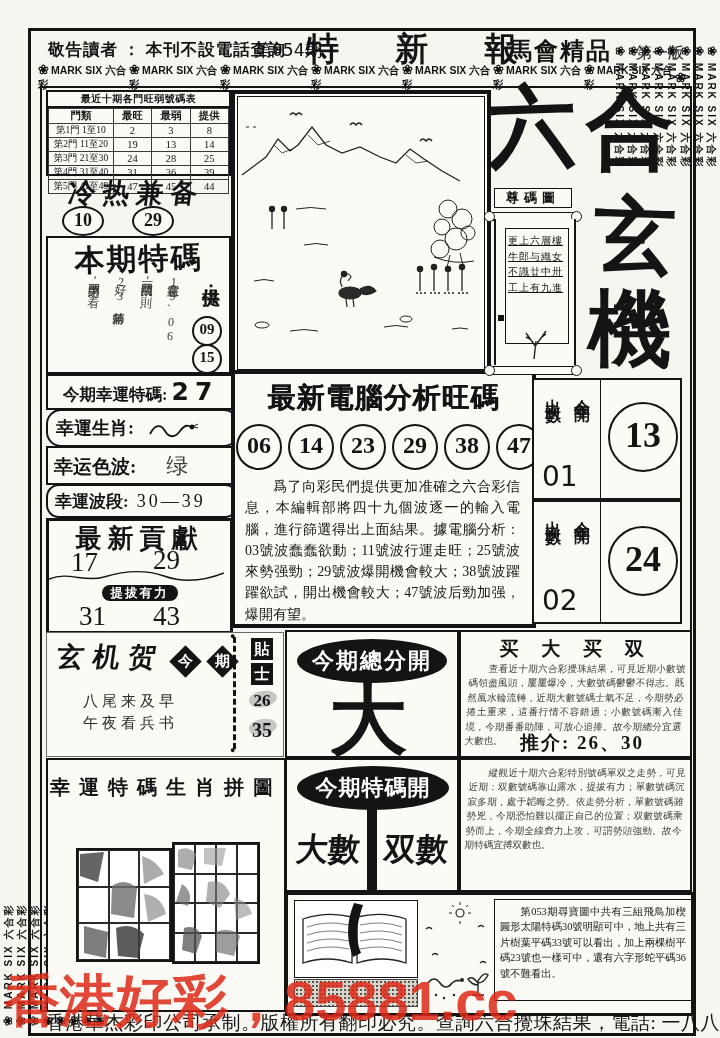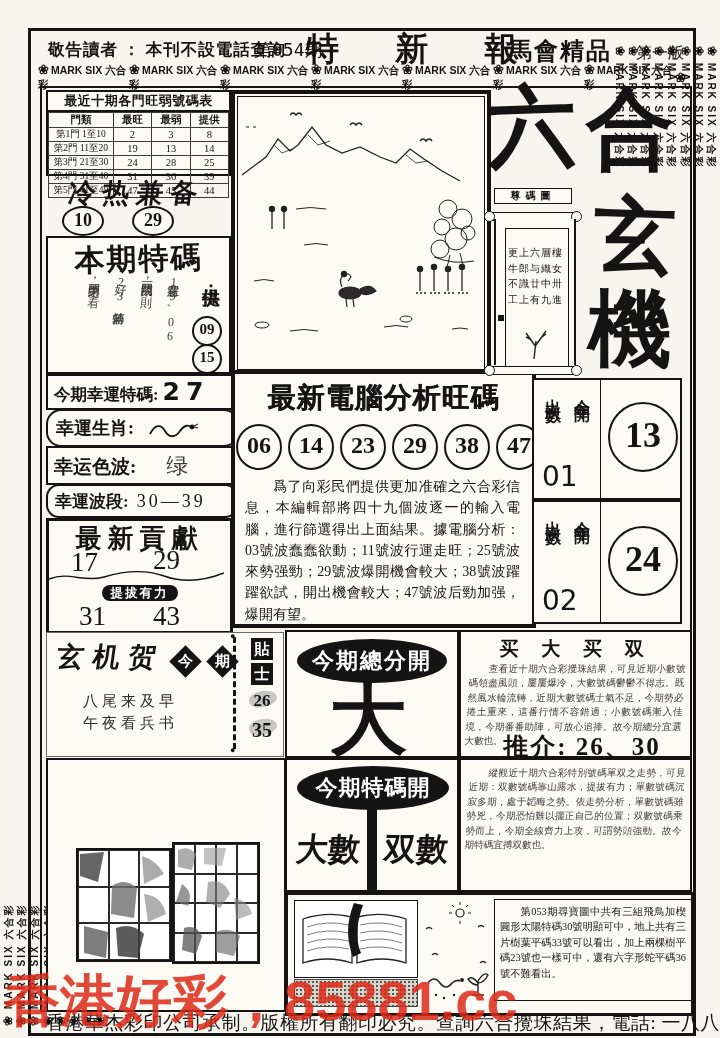--- a/index.html
+++ b/index.html
@@ -82,21 +82,21 @@
       <span><span class="fl">❀</span><span>MARK SIX 六合彩</span></span>
       <span><span class="fl">❀</span><span>MARK SIX 六合彩</span></span>
       <span><span class="fl">❀</span><span>MARK SIX 六合彩</span></span>
       <span><span class="fl">❀</span><span>MARK SIX 六合彩</span></span>
     <span class="fl">❀</span>
   </div>
 
   <div class="abs" style="left:40px;top:86px;width:648px;height:922px;border:2px solid #141414;"></div>
 
   <div class="bx b2" style="left:46px;top:90px;width:181px;height:82px;">
-    <div class="ctr" style="font-size:13px;font-weight:900;border-bottom:2px solid #141414;letter-spacing:.5px;">最近十期各門旺弱號碼表</div>
+    <div class="ctr" style="font-size:10px;font-weight:900;border-bottom:2px solid #141414;letter-spacing:.5px;">最近十期各門旺弱號碼表</div>
     <table class="stats">
       <tbody>
           <tr>
         <th style="width:36%;">門類</th>
         <th>最旺</th>
         <th>最弱</th>
         <th>提供</th>
       </tr>
       <tr>
             <td style="font-size:9.5px;">第1門 1至10</td>
@@ -142,21 +142,21 @@
     <span class="circ abs" style="right:7px;top:78px;width:26px;height:26px;line-height:23px;font-size:15px;">09</span>
     <span class="circ abs" style="right:7px;top:106px;width:26px;height:26px;line-height:23px;font-size:15px;">15</span>
     <div class="abs vtx hand" style="left:8px;top:37px;height:94px;width:128px;font-size:12px;line-height:2.2;">
       <span style="display:block;">在留意19、06</span>
       <span style="display:block;">二門成第一門，則</span>
       <span style="display:block;">好23若轉第</span>
       <span style="display:block;">第三門之中，看</span>
     </div>
   </div>
 
-  <div class="bx b2" style="left:46px;top:374px;width:181px;height:32px;line-height:32px;padding-left:6px;">
+  <div class="bx b2" style="left:46px;top:374px;width:181px;height:32px;line-height:32px;padding-left:15px;">
     <span style="font-size:16.5px;font-weight:bold;">今期幸運特碼:</span>
     <span style="font-size:25px;font-weight:900;letter-spacing:6px;font-family:'DejaVu Sans',sans-serif;">27</span>
   </div>
   <div class="bx b2" style="left:46px;top:409px;width:181px;height:34px;border-radius:15px;line-height:34px;padding-left:8px;">
     <span style="font-size:18px;font-weight:bold;">幸運生肖:</span>
     <svg width="52" height="22" viewBox="0 0 52 22" style="display:inline-block;vertical-align:middle;margin-left:8px;">
       <path d="M4 15 C9 5 15 5 19 12 S29 19 34 12 S43 6 46 9" fill="none" stroke="#141414" stroke-width="1.8"></path>
       <circle cx="46" cy="8" r="2.4" fill="#141414"></circle>
         <path d="M48 7 l4 -2 M48 8 l4 1" stroke="#141414" stroke-width="1"></path>
     </svg>
@@ -201,20 +201,21 @@
       <span class="blksq">貼</span>
       <span class="blksq">士</span>
       <span class="smudge" style="left:4px;top:56px;"></span>
       <div class="abs" style="left:0;top:56px;width:34px;font-size:17px;font-weight:bold;">26</div>
       <span class="smudge" style="left:4px;top:84px;"></span>
       <div class="abs" style="left:0;top:84px;width:34px;font-size:20px;font-weight:bold;">35</div>
     </div>
   </div>
 
   <div class="bx b2" style="left:46px;top:758px;width:236px;height:250px;">
+    <div class="ctr" style="margin-top:14px;font-size:20px;font-weight:bold;letter-spacing:9px;">幸運特碼生肖拼圖</div>
     <div class="pz" style="left:28px;top:88px;width:92px;height:110px;grid-template-columns:repeat(3,1fr);grid-template-rows:repeat(3,1fr);">
       <div></div>
         <div></div>
         <div></div>
         <div></div>
         <div></div>
         <div></div>
         <div></div>
         <div></div>
         <div></div>
@@ -317,26 +318,26 @@
     </div>
     <div class="abs" style="left:10px;top:102px;width:275px;font-size:14px;line-height:1.52;text-align:justify;text-indent:2em;">爲了向彩民們提供更加准確之六合彩信息，本編輯部將四十九個波逐一的輸入電腦，進行篩選得出上面結果。據電腦分析：03號波蠢蠢欲動；11號波行運走旺；25號波來勢强勁；29號波爆開機會較大；38號波躍躍欲試，開出機會較大；47號波后勁加强，爆開有望。</div>
   </div>
 
   <div class="abs brush" style="left:488px;top:84px;font-size:88px;line-height:1;transform:rotate(-2deg);">六</div>
   <div class="abs brush" style="left:586px;top:86px;font-size:88px;line-height:1;">合</div>
   <div class="abs brush" style="left:594px;top:196px;font-size:82px;line-height:1;transform:rotate(2deg);">玄</div>
   <div class="abs brush" style="left:588px;top:288px;font-size:84px;line-height:1;">機</div>
 
   <div class="abs" style="left:488px;top:188px;width:90px;height:188px;">
-    <div class="ctr" style="margin:0 6px;border:1.5px solid #141414;font-size:10px;font-weight:900;letter-spacing:5px;background:#fbfaf5;">尊碼圖</div>
+    <div class="ctr" style="margin:0 6px;border:1.5px solid #141414;font-size:13px;font-weight:900;letter-spacing:5px;background:#fbfaf5;">尊碼圖</div>
     <div class="abs" style="left:0;top:24px;width:90px;height:7px;border:1.5px solid #141414;border-radius:4px;background:#fbfaf5;"></div>
     <div class="abs" style="left:-4px;top:23px;width:9px;height:9px;border:1.5px solid #141414;border-radius:50%;background:#fbfaf5;"></div>
     <div class="abs" style="right:-4px;top:23px;width:9px;height:9px;border:1.5px solid #141414;border-radius:50%;background:#fbfaf5;"></div>
     <div class="abs" style="left:6px;top:31px;width:78px;height:146px;border-left:2px solid #141414;border-right:2px solid #141414;background:#fbfaf5;">
-      <div class="abs" style="left:9px;top:9px;width:58px;height:106px;border:1px solid #141414;padding:16px 2px;font-size:10px;line-height:1.55;letter-spacing:1px;">
+      <div class="abs" style="left:9px;top:9px;width:58px;height:106px;border:1px solid #141414;padding:4px 2px;font-size:10px;line-height:1.55;letter-spacing:1px;text-decoration:underline;">
         <div>更上六層樓</div>
         <div>牛郎与織女</div>
         <div>不識廿中卅</div>
         <div>工上有九進</div>
       </div>
       <svg class="abs" style="left:22px;top:108px;" width="34" height="34" viewBox="0 0 34 34">
         <path d="M16 32 L18 14 M18 20 L8 6 M18 18 L28 4 M12 12 l-4 -2 M24 10 l4 -3" fill="none" stroke="#222" stroke-width="1.4"></path>
       </svg>
       <div class="abs" style="left:2px;top:96px;width:6px;height:6px;background:#141414;"></div>
     </div>
@@ -366,21 +367,21 @@
 
   <div class="bx" style="left:285px;top:630px;width:403px;height:258px;border:2.5px solid #141414;">
     <div class="abs" style="left:170px;top:0;width:3.5px;height:100%;background:#141414;"></div>
     <div class="abs" style="left:0;top:124px;width:100%;height:4px;background:#141414;"></div>
 
     <div class="ellip abs" style="left:10px;top:7px;width:150px;height:44px;font-size:22px;line-height:44px;letter-spacing:2px;">今期總分開</div>
     <div class="abs brush" style="left:42px;top:36px;font-size:78px;">大</div>
 
     <div class="ctr abs" style="left:178px;top:4px;width:222px;font-size:19px;font-weight:bold;letter-spacing:9px;">买 大 买 双</div>
     <div class="abs hand" style="left:180px;top:30px;width:216px;font-size:9.6px;line-height:1.5;text-align:justify;text-indent:2em;">查看近十期六合彩攪珠結果，可見近期小數號碼領盡風頭，屢屢爆冷，大數號碼鬱鬱不得志。既然風水輪流轉，近期大數號碼士氣不足，今期勢必捲土重來，這番行情不容錯過；小數號碼漸入佳境，今期番番助陣，可放心追捧。故今期總分宜選大數也。</div>
-    <div class="ctr abs" style="left:200px;top:98px;width:190px;font-size:25px;font-weight:900;letter-spacing:2px;">推介: 26、30</div>
+    <div class="ctr abs" style="left:200px;top:98px;width:190px;font-size:19px;font-weight:900;letter-spacing:2px;">推介: 26、30</div>
 
     <div class="ellip abs" style="left:10px;top:134px;width:152px;height:44px;font-size:22px;line-height:44px;letter-spacing:1px;">今期特碼開</div>
     <div class="abs" style="left:80px;top:176px;width:10px;height:82px;background:#141414;"></div>
     <div class="abs brush" style="left:4px;top:196px;width:74px;text-align:center;font-size:32px;transform:skewX(-6deg);">大數</div>
     <div class="abs brush" style="left:92px;top:196px;width:74px;text-align:center;font-size:32px;transform:skewX(-6deg);">双數</div>
 
     <div class="abs hand" style="left:180px;top:134px;width:216px;font-size:9.6px;line-height:1.5;text-align:justify;text-indent:2em;">縱觀近十期六合彩特別號碼單双之走勢，可見近期：双數號碼靠山露水，提拔有力；單數號碼沉寂多期，處于韜晦之勢。依走勢分析，單數號碼雖勢兇，今期恐怕難以擺正自己的位置；双數號碼乘勢而上，今期全線齊力上攻，可謂勢頭強勁。故今期特碼宜搏双數也。</div>
   </div>
 
   <div class="bx b3" style="left:285px;top:892px;width:403px;height:118px;">

